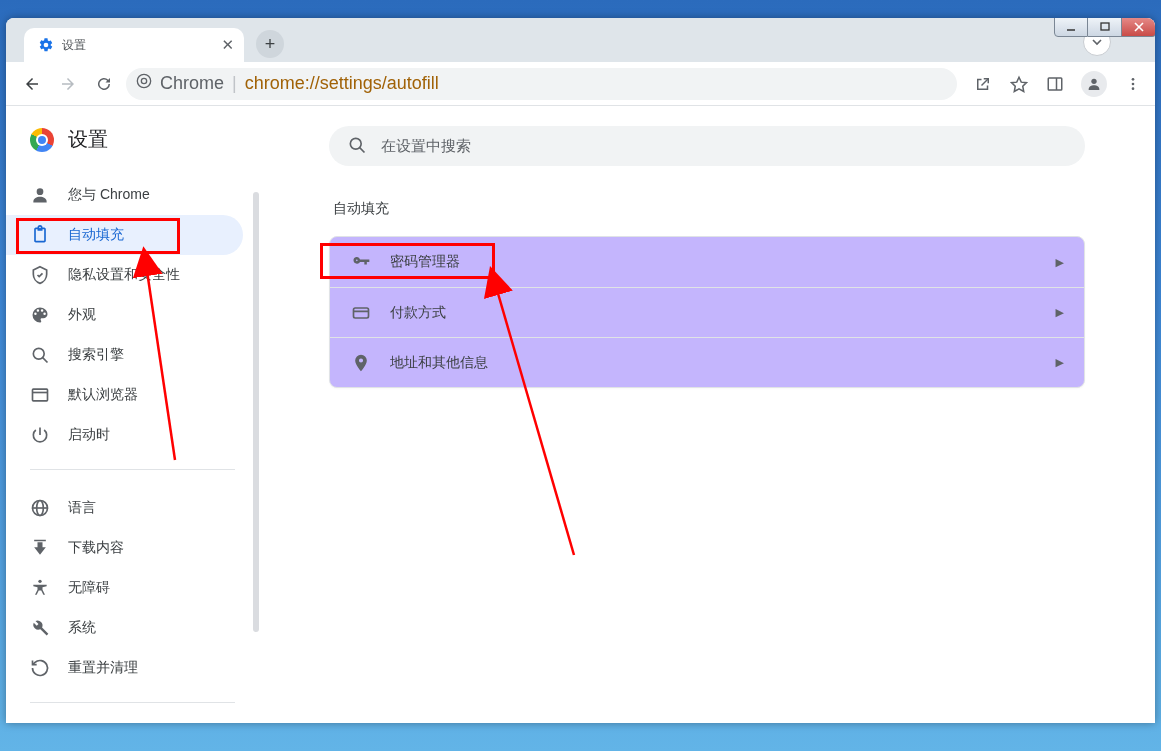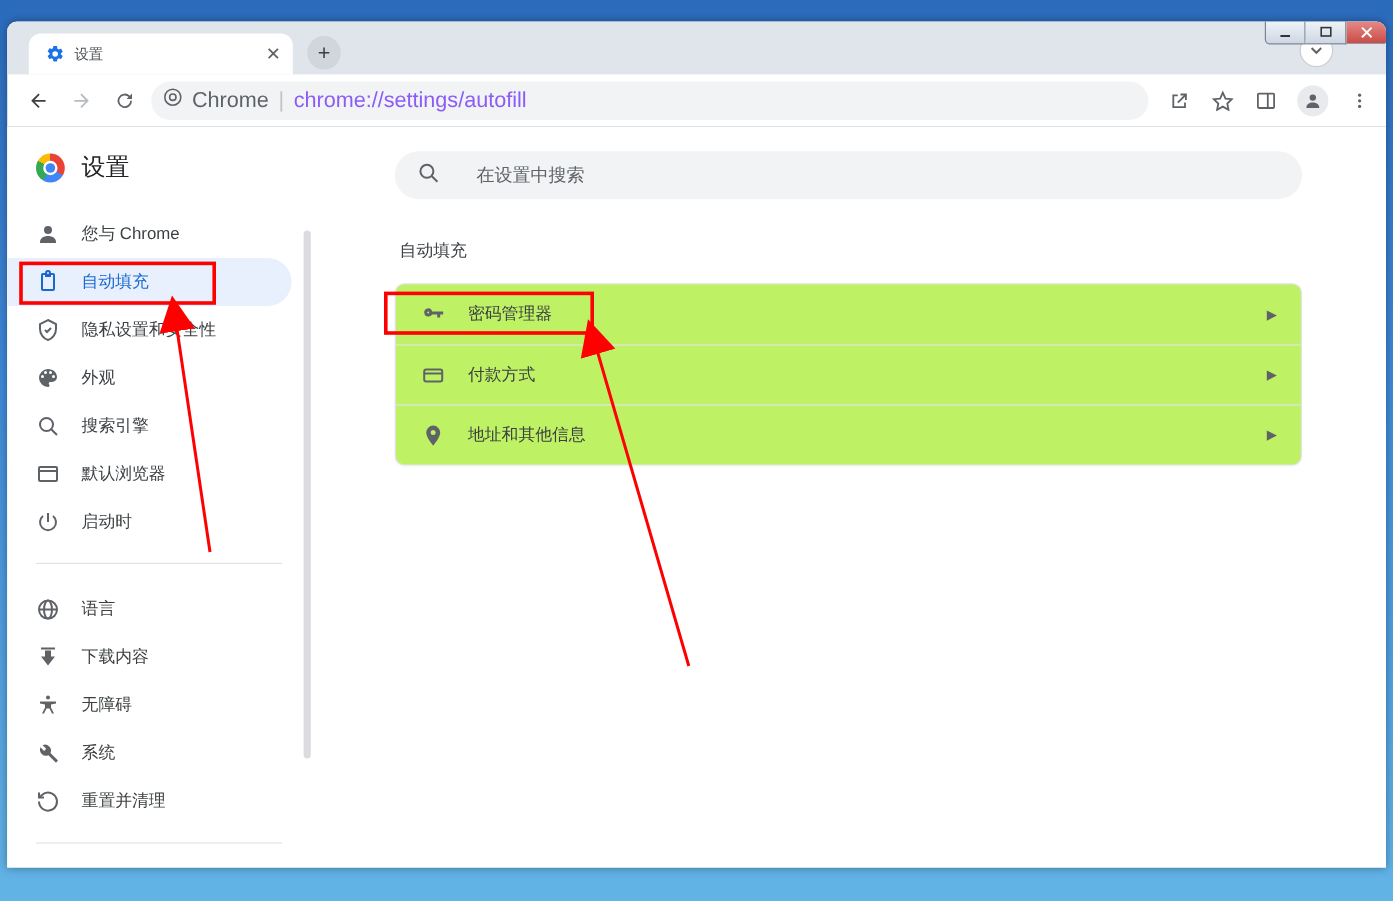--- a/index.html
+++ b/index.html
@@ -20,21 +20,21 @@
 .tab .tab-close { position:absolute; right:10px; top:50%; transform:translateY(-50%); font-size:15px; color:#5f6368; cursor:default; }
 .new-tab { width:28px; height:28px; border-radius:50%; background:#cfd6dc; display:flex; align-items:center; justify-content:center; margin:0 0 4px 12px; color:#3c4043; font-size:18px; }
 .menu-drop { margin-left:auto; margin-right:44px; margin-bottom:6px; width:28px; height:28px; border-radius:50%; background:#fff; border:1px solid #c9cdd2; display:flex; align-items:center; justify-content:center; color:#5f6368; }
 
 
 .addr-bar { height:44px; display:flex; align-items:center; gap:8px; padding:0 12px; border-bottom:1px solid #e0e3e6; }
 .nav-icon { width:28px; height:28px; display:flex; align-items:center; justify-content:center; color:#5f6368; border-radius:50%; }
 .nav-icon.dim { color:#b7bcc1; }
 .omnibox { flex:1; height:32px; background:#f1f3f4; border-radius:16px; display:flex; align-items:center; padding:0 10px; font-size:18px; color:#5f6368; gap:8px; }
 .omnibox .sep { color:#c0c4c8; }
-.omnibox .url-text { color:#8b5cf6; }
+.omnibox .url-text { color:#a16207; }
 .right-icons { display:flex; align-items:center; gap:16px; padding-left:8px; }
 .right-icons .ic { width:20px; height:20px; display:flex; align-items:center; justify-content:center; color:#5f6368; }
 .right-icons .avatar { width:26px; height:26px; border-radius:50%; background:#e8eaed; display:flex; align-items:center; justify-content:center; }
 
 
 .content { position:relative; height:653px; background:#fff; display:flex; }
 .sidebar-wrap { width:253px; position:relative; }
 .sidebar { width:249px; height:100%; overflow:hidden; }
 .page-title { display:flex; align-items:center; gap:14px; padding:20px 0 18px 24px; }
 .page-title .chrome-dot { width:24px; height:24px; border-radius:50%; background:conic-gradient(#ea4335 0 120deg, #4285f4 120deg 210deg, #34a853 210deg 300deg, #fbbc05 300deg 360deg); position:relative; }
@@ -45,23 +45,23 @@
 .nav-item { display:flex; align-items:center; gap:18px; height:40px; padding-left:24px; border-radius:0 20px 20px 0; margin-right:12px; font-size:14px; color:#3c4043; }
 .nav-item.active { background:#e8f0fe; color:#1967d2; }
 .nav-item.active svg { color:#1967d2; }
 .nav-item .nic { width:20px; height:20px; display:flex; align-items:center; justify-content:center; color:#5f6368; }
 .nav-item.active .nic { color:#1967d2; }
 .nav-divider { height:1px; background:#e0e3e6; margin:14px 20px 14px 24px; }
 .nav-item .ext-open { margin-left:8px; }
 .scrollbar-faux { position:absolute; right:0; top:86px; width:6px; height:440px; background:#dadce0; border-radius:3px; }
 
 .main { flex:1; padding:20px 70px 0 70px; position:relative; }
-.search-box { height:40px; border-radius:20px; background:#f1f3f4; display:flex; align-items:center; gap:30px; padding:0 18px; color:#5f6368; font-size:15px; margin-bottom:34px; }
+.search-box { height:40px; border-radius:20px; background:#f1f3f4; display:flex; align-items:center; gap:14px; padding:0 18px; color:#5f6368; font-size:15px; margin-bottom:34px; }
 .section-heading { font-size:14px; color:#3c4043; margin:0 0 18px 4px; }
-.card { background:#bef264; border:1px solid #e0e3e6; border-radius:8px; overflow:hidden; box-shadow:0 1px 2px rgba(0,0,0,0.03); }
+.card { background:#c4b5fd; border:1px solid #e0e3e6; border-radius:8px; overflow:hidden; box-shadow:0 1px 2px rgba(0,0,0,0.03); }
 .card-row { display:flex; align-items:center; height:50px; padding:0 20px; gap:18px; font-size:14px; color:#3c4043; border-top:1px solid #e0e3e6; position:relative; }
 .card-row:first-child { border-top:none; }
 .card-row .ric { width:22px; height:22px; display:flex; align-items:center; justify-content:center; color:#5f6368; }
 .card-row .chev { margin-left:auto; color:#5f6368; font-size:11px; }
 
 
 .annotation { position:absolute; pointer-events:none; z-index:80; }
 .red-box1 { left:16px; top:218px; width:164px; height:36px; border:3px solid #ff0000; }
 .red-box2 { left:320px; top:243px; width:175px; height:36px; border:3px solid #ff0000; }
 svg.arrow-svg { position:absolute; left:0; top:0; width:1161px; height:751px; z-index:79; pointer-events:none; }

